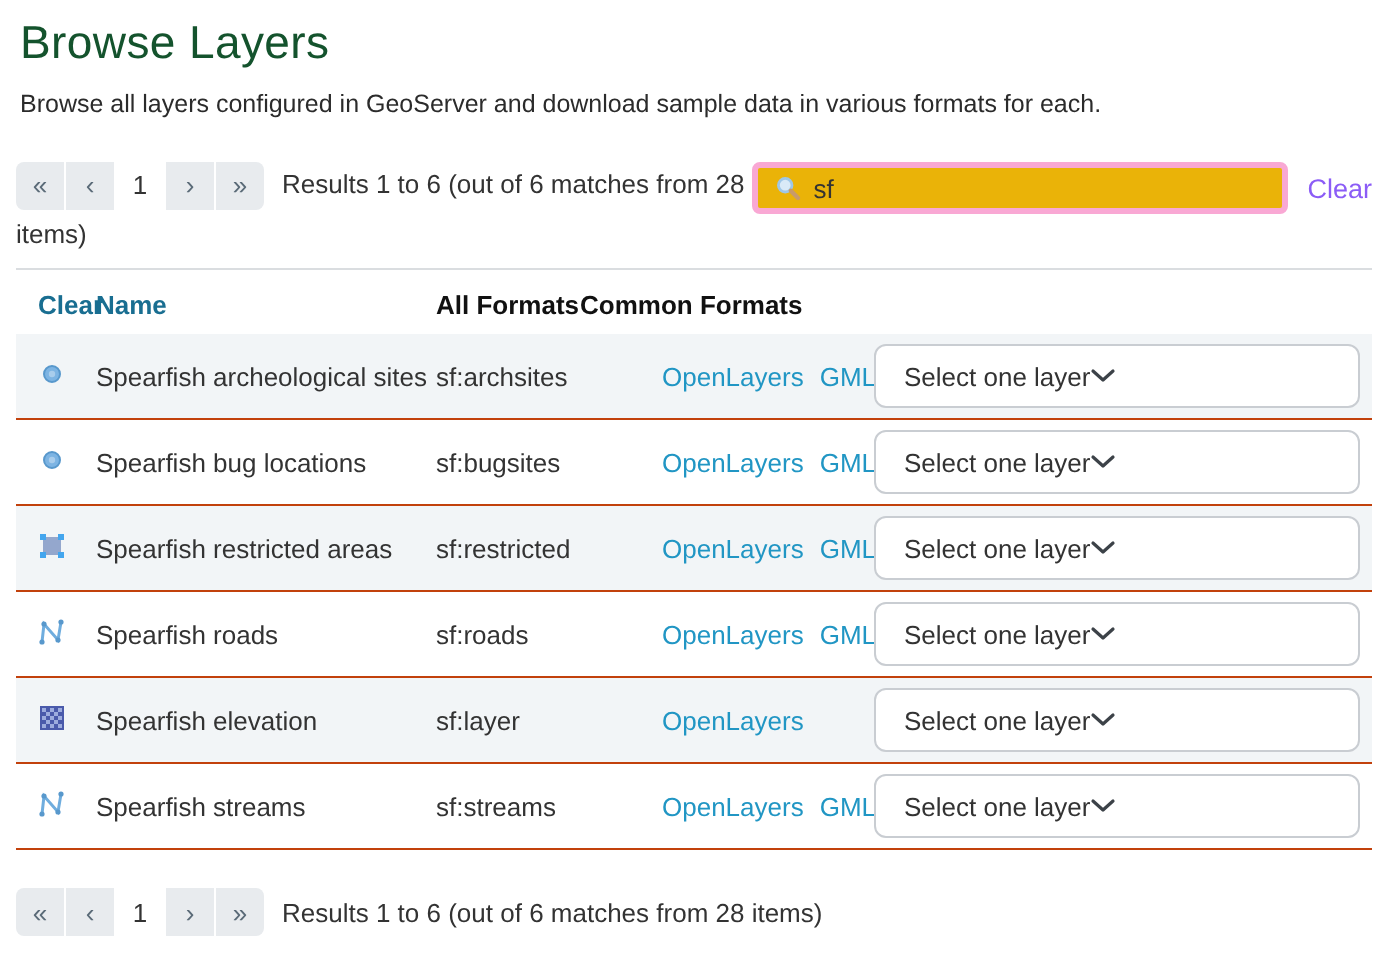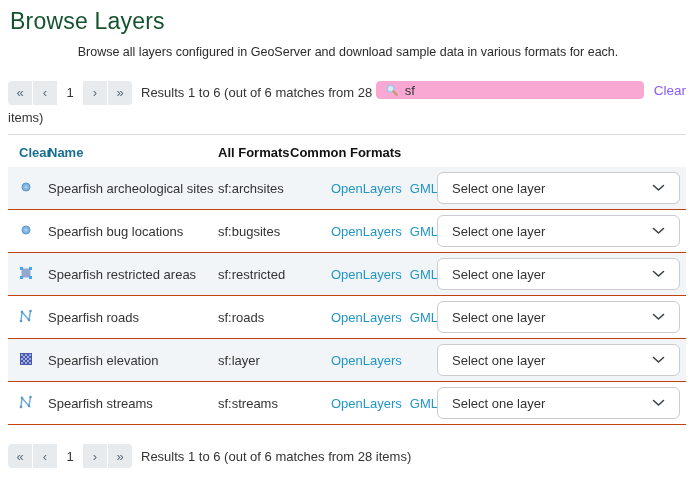--- a/index.html
+++ b/index.html
@@ -15,21 +15,20 @@
     font-size: 23px;
     font-weight: 400;
     color: #14532d;
     margin: 2px 0 10px 2px;
     letter-spacing: 0.2px;
   }
   .page-subtitle {
     font-size: 12.5px;
     color: #2b2b2b;
     margin: 0 0 21px 2px;
-    text-align: center;
   }
 
   
   .toolbar {
     display: flex;
     justify-content: space-between;
     align-items: flex-start;
     margin-bottom: 5px;
     min-height: 48px;
   }
@@ -50,24 +49,24 @@
     display: flex; align-items: center; justify-content: center;
     font-size: 13px;
     cursor: pointer;
     user-select: none;
   }
   .pager .pbtn.current { background: #ffffff; color: #333; font-size: 13px; }
 
   .toolbar-right { display: flex; align-items: center; gap: 10px; margin-top: 1px; }
   .search-box {
     display: flex; align-items: center;
-    width: 268px; height: 18px;
-    border: 1px solid #f9a8d4;
+    width: 268px; height: 26px;
+    border: 3px solid #f9a8d4;
     border-radius: 4px;
-    background: #f9a8d4;
+    background: #eab308;
     padding: 0 6px 0 8px;
   }
   .search-box svg { flex: 0 0 auto; margin-right: 6px; }
   .search-box input {
     flex: 1 1 auto;
     border: none; outline: none;
     font-family: inherit;
     font-size: 13px; color: #333;
     background: transparent;
   }
@@ -87,21 +86,21 @@
   .thead .hcell.col-type { padding-left: 11px; }
 
   .trow { height: 43px; border-bottom: 1px solid #c2410c; }
   .trow.alt { background: #f2f5f7; }
   .cell { font-size: 13px; color: #333; white-space: nowrap; }
   .cell.type-cell { padding-left: 11px; display: flex; align-items: center; }
   .cell.formats-cell { display: flex; gap: 8px; margin-left: 41px; }
   .cell.formats-cell a { color: #2196c4; text-decoration: none; font-size: 13px; cursor: pointer; }
 
   .fake-select {
-    display: flex; align-items: center; justify-content: space-between;
+    display: flex; align-items: center; justify-content: flex-start;
     width: 243px; height: 32px;
     margin-left: 32px;
     border: 1px solid #c9cdd2;
     border-radius: 6px;
     background: #fff;
     padding: 0 14px 0 14px;
     font-size: 13px; color: #333;
     cursor: pointer;
   }
 

